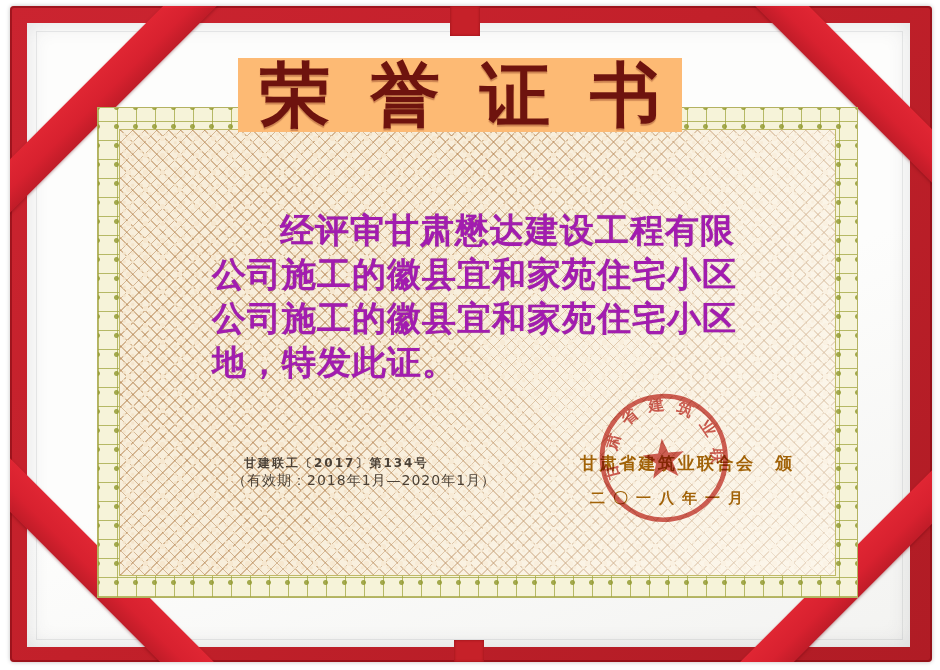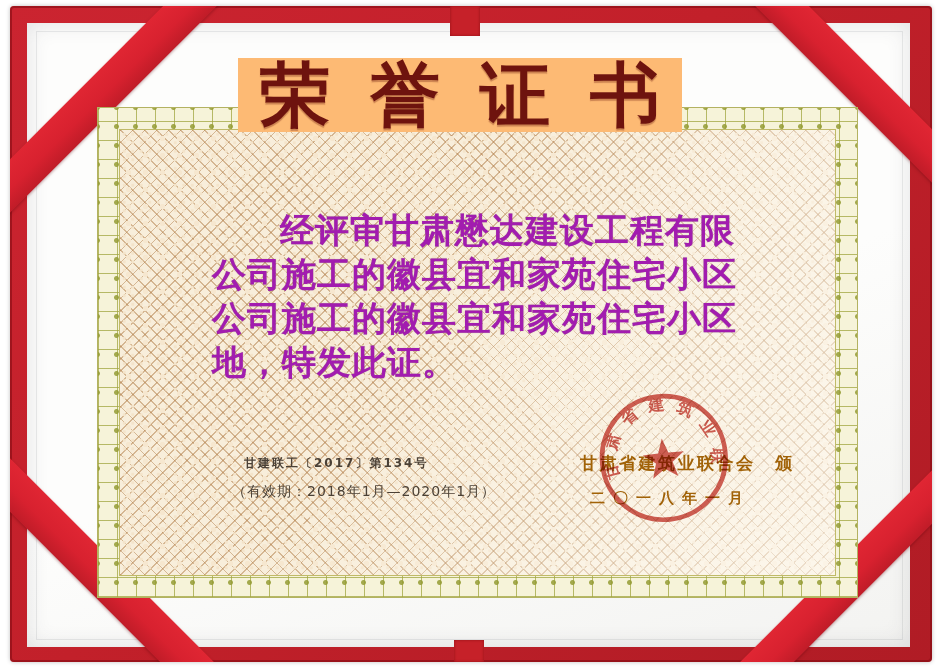--- a/index.html
+++ b/index.html
@@ -85,21 +85,21 @@
   .body-text{
     position:absolute;left:212px;top:208px;width:556px;
     font-size:34px;font-weight:700;line-height:44px;
     color:#a21caf;letter-spacing:1px;
     text-shadow:0 0 1px rgba(60,50,40,.4);
   }
   .body-text .line.indent{text-indent:68px;}
   
   .ref-block{position:absolute;left:232px;top:455px;color:#4b4136;}
   .ref-number{font-size:12px;letter-spacing:2px;padding-left:12px;font-weight:600;}
-  .ref-validity{font-size:14px;letter-spacing:1px;margin-top:11px;}
+  .ref-validity{font-size:14px;letter-spacing:1px;margin-top:0;}
   
   .issuer-block{position:absolute;left:580px;top:452px;color:#a16207;z-index:3;}
   .issuer-name{font-size:17px;font-weight:700;letter-spacing:2.5px;}
   .issue-date{font-size:15px;font-weight:600;letter-spacing:8px;margin-top:14px;padding-left:10px;font-family:Liberation Mono, monospace;}
   
   .seal{
     position:absolute;left:594px;top:390px;width:140px;height:140px;
     transform:rotate(-6deg);
     opacity:.8;mix-blend-mode:multiply;z-index:4;pointer-events:none;
   }

